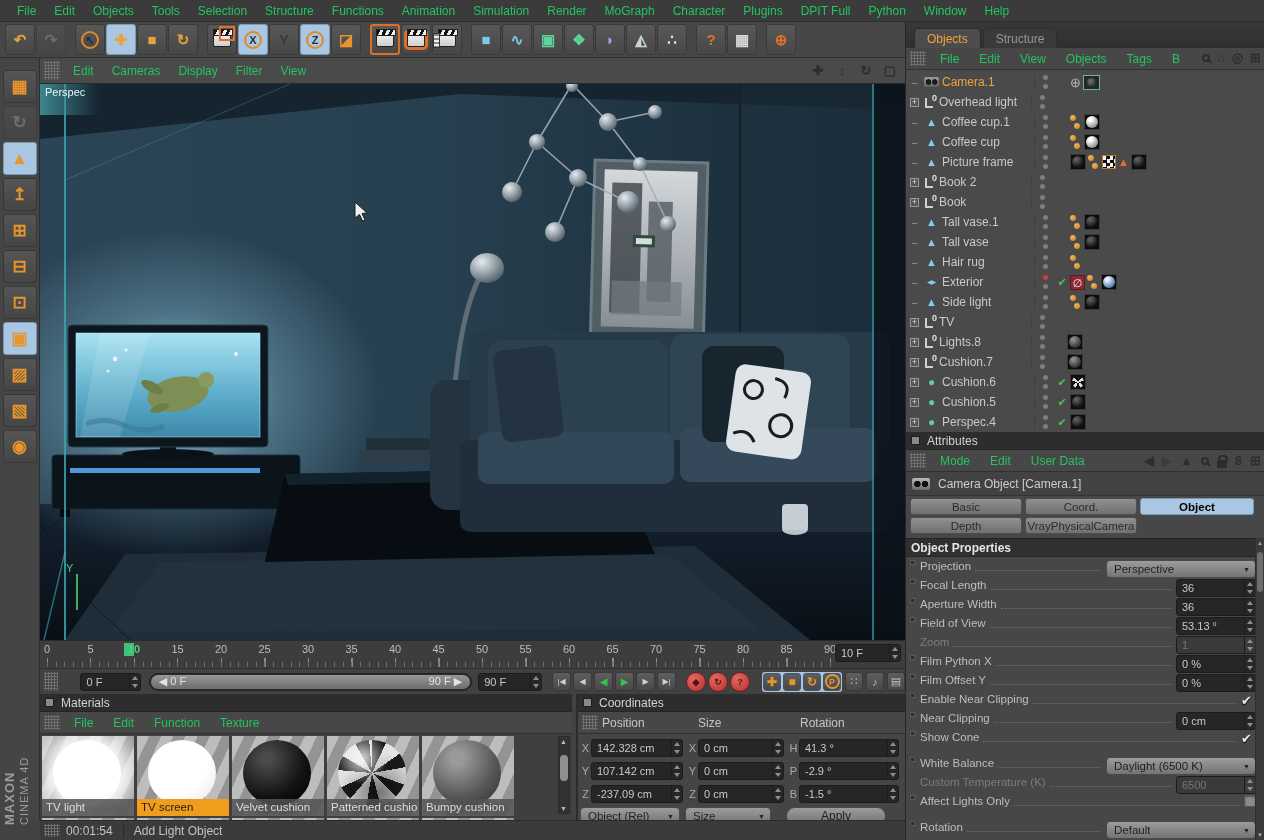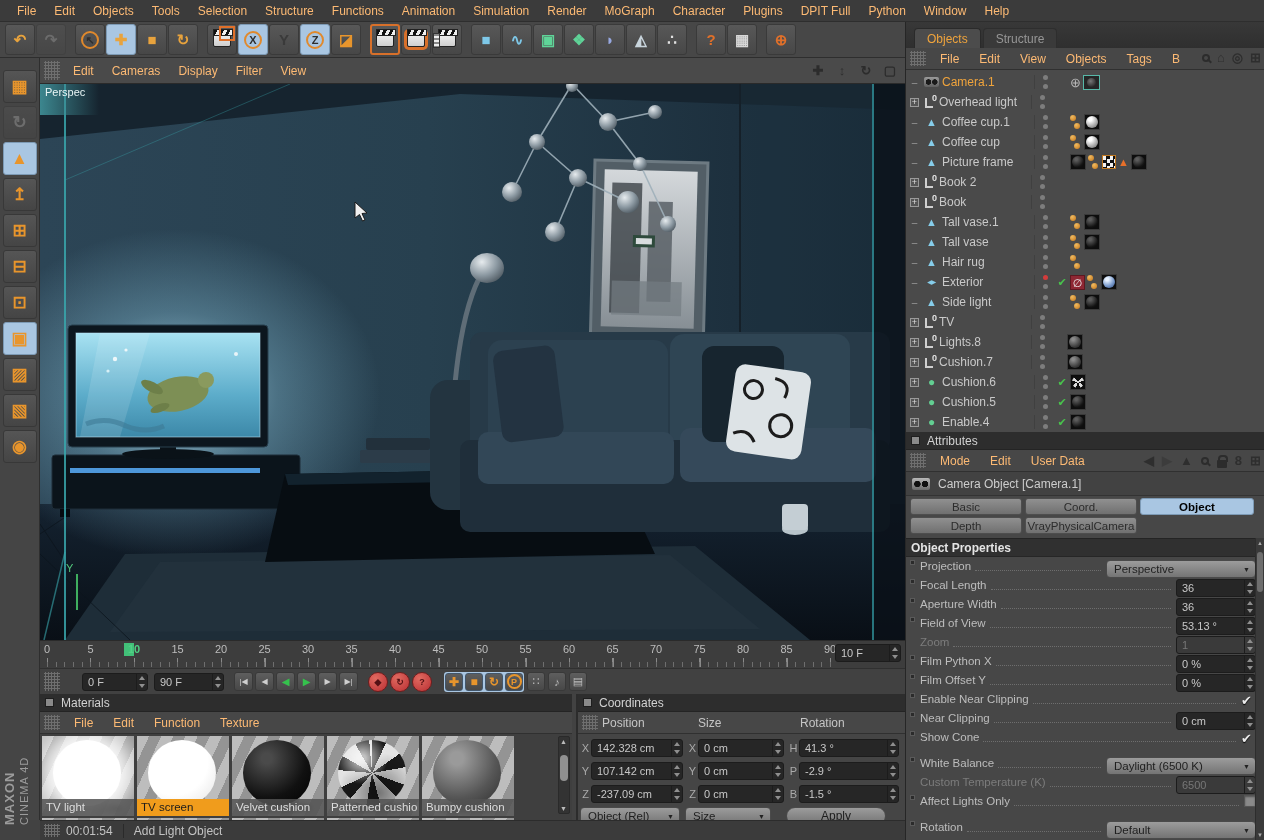--- a/index.html
+++ b/index.html
@@ -3,21 +3,21 @@
 <meta charset="utf-8">
 <style>
   * { margin:0; padding:0; box-sizing:border-box; }
   html,body { width:1264px; height:840px; overflow:hidden; background:#2b2b2b;
     font-family:"Liberation Sans", sans-serif; -webkit-font-smoothing:antialiased; }
   #app { position:relative; width:1264px; height:840px; background:#424242; color:#c8c8c8; font-size:12px; }
 
   
   #menubar { position:absolute; left:0; top:0; width:1264px; height:22px; background:#3b3b3b;
     border-bottom:1px solid #2e2e2e; display:flex; align-items:center; padding-left:8px; }
-  .mi { padding:0 9px; color:#fdba74; font-size:12px; cursor:default; }
+  .mi { padding:0 9px; color:#22c55e; font-size:12px; cursor:default; }
 
   
   #toolbar { position:absolute; left:0; top:22px; width:1264px; height:36px; background:#474747;
     border-bottom:1px solid #2e2e2e; display:flex; align-items:center; padding-left:5px; gap:1px; }
   .tb-btn { width:30px; height:31px; border-radius:3px; background:linear-gradient(#585858,#474747);
     border:1px solid #3a3a3a; display:flex; align-items:center; justify-content:center; position:relative; }
   .tb-btn.active { background:#a9c6e2; border-color:#7d9ab5; }
   .tb-btn.disabled { opacity:.45; }
   .tb-btn .glyph { font-size:15px; font-weight:bold; line-height:1; }
   .glyph.ring { border:2px solid #e0892c; border-radius:50%; width:18px; height:18px; line-height:15px;
@@ -624,20 +624,26 @@
         <span class="spin"></span>
     </span>
   </div>
 
   <div id="transport">
     <span class="grip"></span>
     <span id="tr-frame" class="numfield">
       <span class="nval">0 F</span>
         <span class="spin"></span>
     </span>
+    <span id="range-slider">
+      <span id="range-inner">
+        <span>◀ 0 F</span>
+        <span>90 F ▶</span>
+      </span>
+    </span>
     <span id="tr-end" class="numfield">
       <span class="nval">90 F</span>
         <span class="spin"></span>
     </span>
     <span class="tr-group" id="tr-buttons">
         <span class="tr-btn">|◀</span>
         <span class="tr-btn">◀</span>
         <span class="tr-btn green">◀</span>
         <span class="tr-btn green">▶</span>
         <span class="tr-btn">▶</span>
@@ -1002,21 +1008,21 @@
           <span class="oname">Cushion.5</span>
           <span class="vdots"></span>
           <span class="ocheck">✔</span>
           <span class="otags">
             <span class="tag-sphere black"></span>
           </span>
         </div>
         <div class="om-row">
           <span class="tree box">+</span>
           <span class="oicon ico-subdiv">●</span>
-          <span class="oname">Enable.4</span>
+          <span class="oname">Perspec.4</span>
           <span class="vdots"></span>
           <span class="ocheck">✔</span>
           <span class="otags">
             <span class="tag-sphere black"></span>
           </span>
         </div>
       </div>
 
     <div id="attr-header" class="panel-header">
       <span class="sq"></span>

